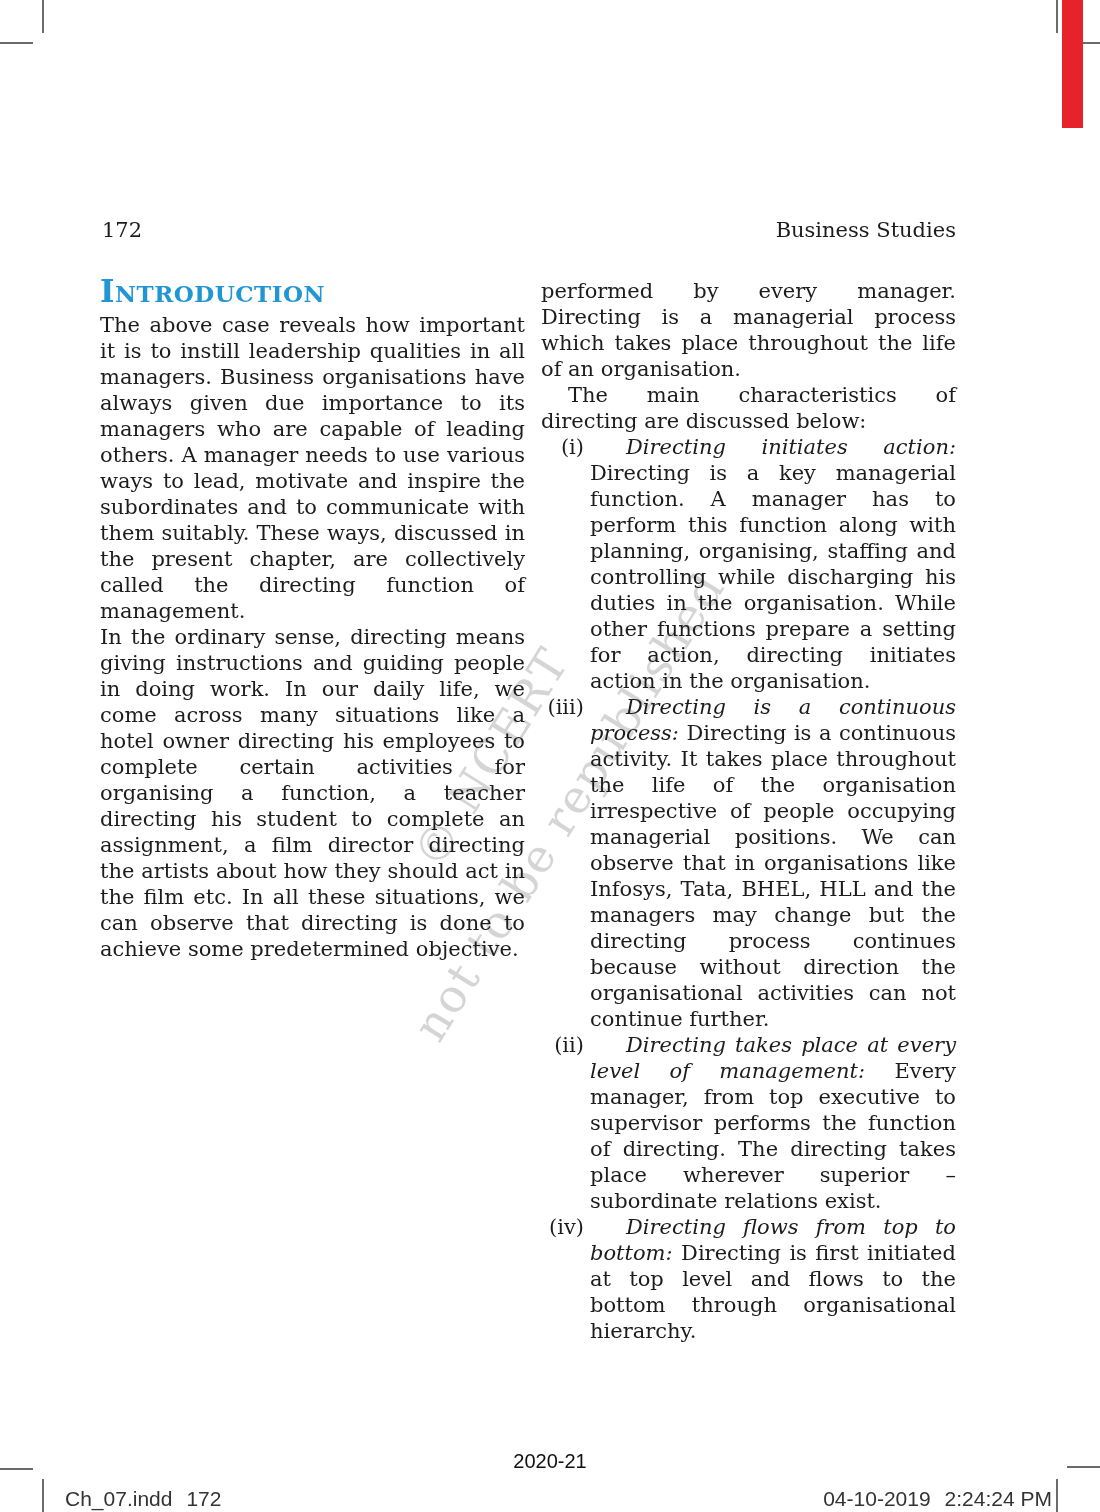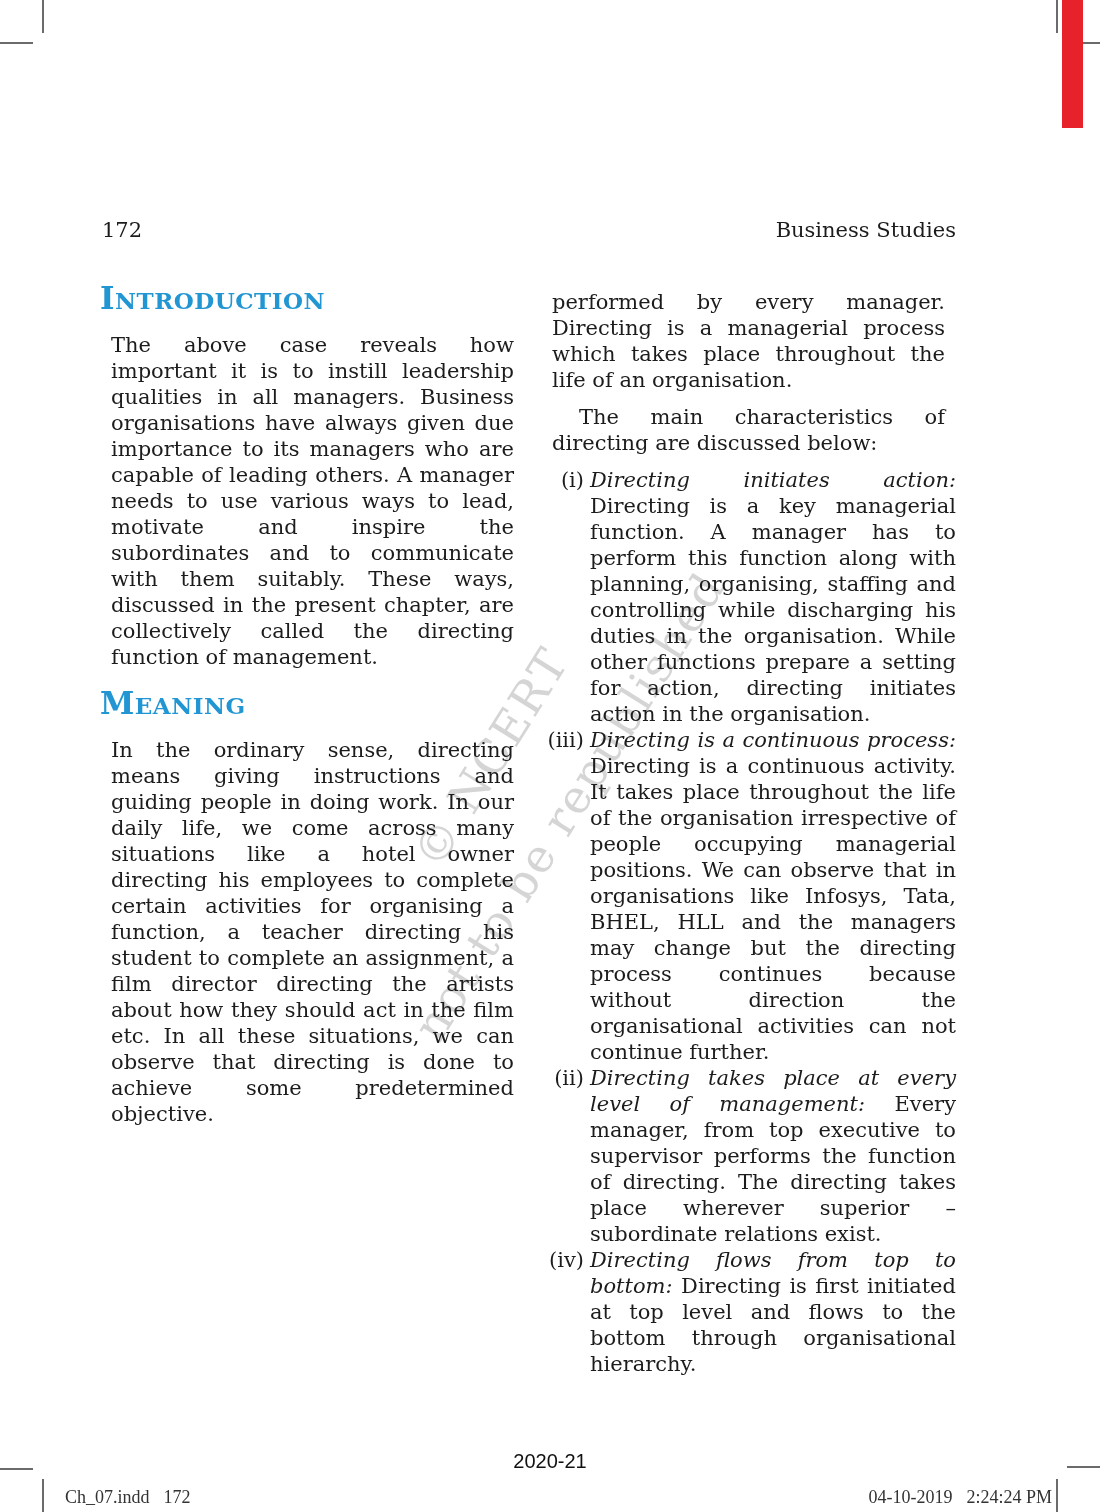--- a/index.html
+++ b/index.html
@@ -54,56 +54,56 @@
     font-size: 21px;
     line-height: 26px;
     text-align: justify;
     z-index: 1;
   }
   .col-left  { left: 100px; width: 425px; }
   .col-right { left: 541px; width: 415px; }
   h2.sect {
     margin: 0 0 5px 0;
     font-size: 23px;
-    line-height: 40px;
+    line-height: 26px;
     font-weight: bold;
     color: #2196d3;
     letter-spacing: 0.5px;
     text-align: left;
   }
   h2.sect .cap { font-size: 31px; }
   h2.sect.later { margin-top: 13px; }
-  .col p { margin: 11px; }
+  .col p { margin: 0; }
   .col p.indent { text-indent: 27px; }
   
   .item { padding-left: 49px; margin: 0; }
   .item .label {
     display: inline-block;
     width: 43px;
     margin-left: -49px;
     margin-right: 6px;
     text-align: right;
     white-space: nowrap;
   }
-  .item .title { font-style: italic; }
+  .item .title { font-style: italic; margin-left: 36px; }
   
   .year-code {
     position: absolute;
     top: 1450px; left: 0; width: 1100px;
     text-align: center;
     font-family: "Liberation Sans", sans-serif;
     font-size: 20px;
     color: #111111;
     z-index: 1;
   }
   .imprint {
     position: absolute;
     top: 1487px;
-    font-family: Liberation Serif, serif;
-    font-size: 18px;
+    font-family: Liberation Sans, sans-serif;
+    font-size: 21px;
     color: #333333;
     z-index: 1;
     white-space: nowrap;
   }
   .imprint.left  { left: 65px; }
   .imprint.right { right: 48px; }
   .imprint .gap { display: inline-block; width: 14px; }
 </style>
 </head>
 <body>
@@ -126,21 +126,20 @@
 
   <div class="watermark">
     <div>© NCERT</div>
     <div>not to be republished</div>
   </div>
 
   <div class="col col-left">
     <h2 class="sect"><span class="cap">I</span><span>NTRODUCTION</span></h2>
     <p>The above case reveals how important it is to instill leadership qualities in all managers. Business organisations have always given due importance to its managers who are capable of leading others. A manager needs to use various ways to lead, motivate and inspire the subordinates and to communicate with them suitably. These ways, discussed in the present chapter, are collectively called the directing function of management.</p>
 
-    <h2 class="sect later"><span class="cap">M</span><span>EANING</span></h2>
     <p>In the ordinary sense, directing means giving instructions and guiding people in doing work. In our daily life, we come across many situations like a hotel owner directing his employees to complete certain activities for organising a function, a teacher directing his student to complete an assignment, a film director directing the artists about how they should act in the film etc. In all these situations, we can observe that directing is done to achieve some predetermined objective.</p>
   </div>
 
   <div class="col col-right">
     <p>performed by every manager. Directing is a managerial process which takes place throughout the life of an organisation.</p>
     <p class="indent">The main characteristics of directing are discussed below:</p>
 
     <div class="item">
       <span class="label">(i)</span><span class="title">Directing initiates action:</span>
       <span>Directing is a key managerial function. A manager has to perform this function along with planning, organising, staffing and controlling while discharging his duties in the organisation. While other functions prepare a setting for action, directing initiates action in the organisation.</span>

